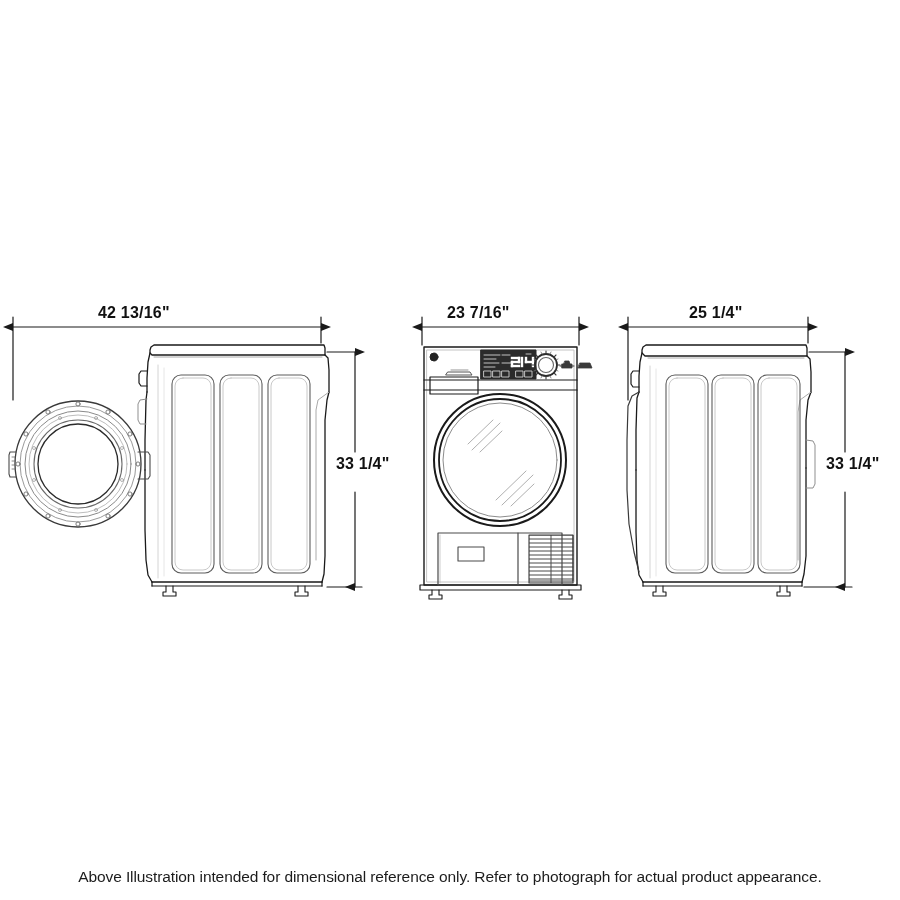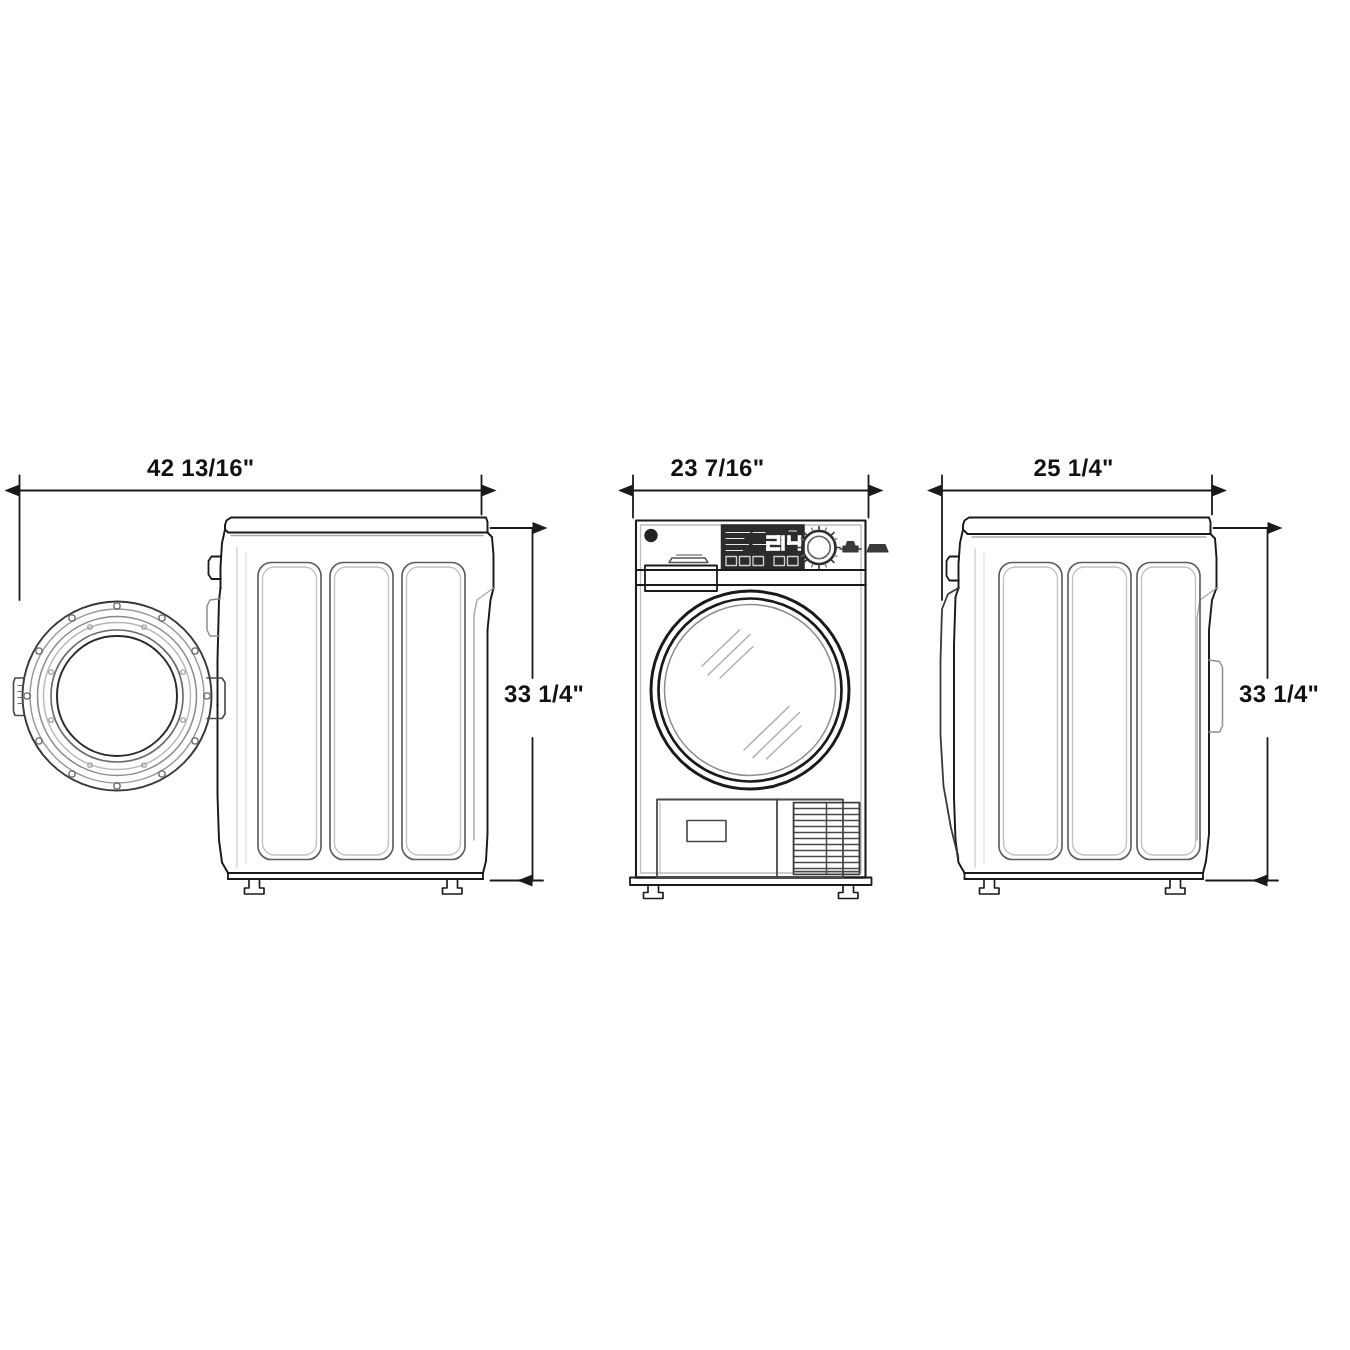--- a/index.html
+++ b/index.html
@@ -354,14 +354,15 @@
   <div class="dim-label dim-w1">42 13/16"</div>
 
   <div class="dim-label dim-w2">23 7/16"</div>
 
   <div class="dim-label dim-w3">25 1/4"</div>
 
   <div class="dim-label dim-h1">33 1/4"</div>
 
   <div class="dim-label dim-h2">33 1/4"</div>
 
+  <div class="caption">Above Illustration intended for dimensional reference only. Refer to photograph for actual product appearance.</div>
 
 </div>
 
 </body></html>

